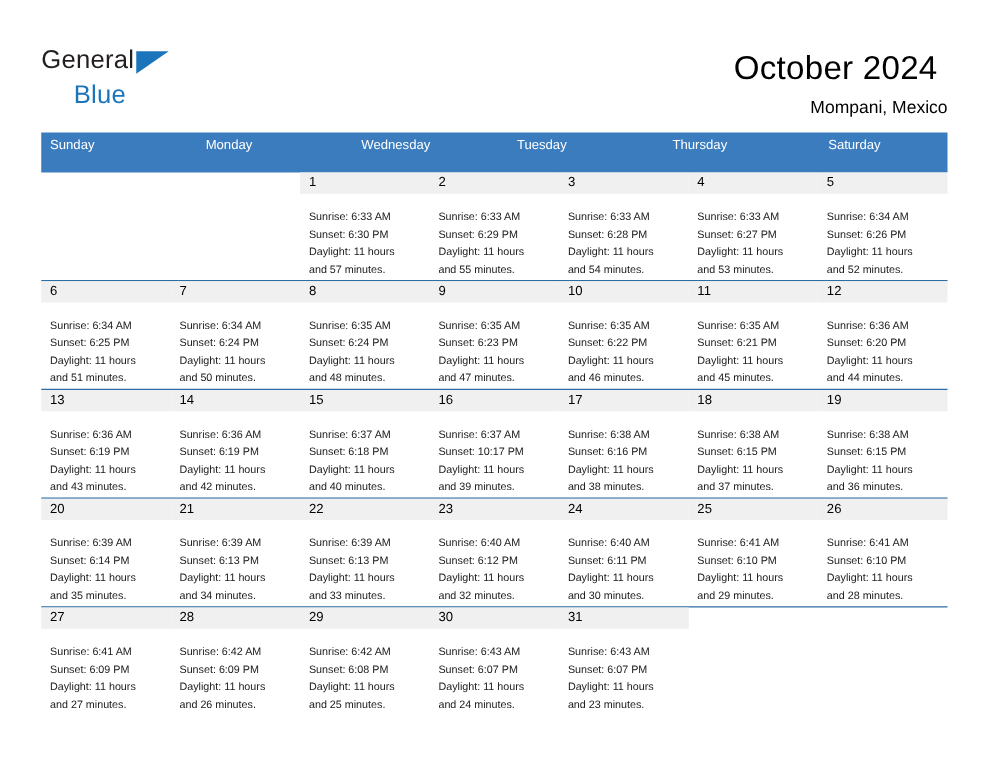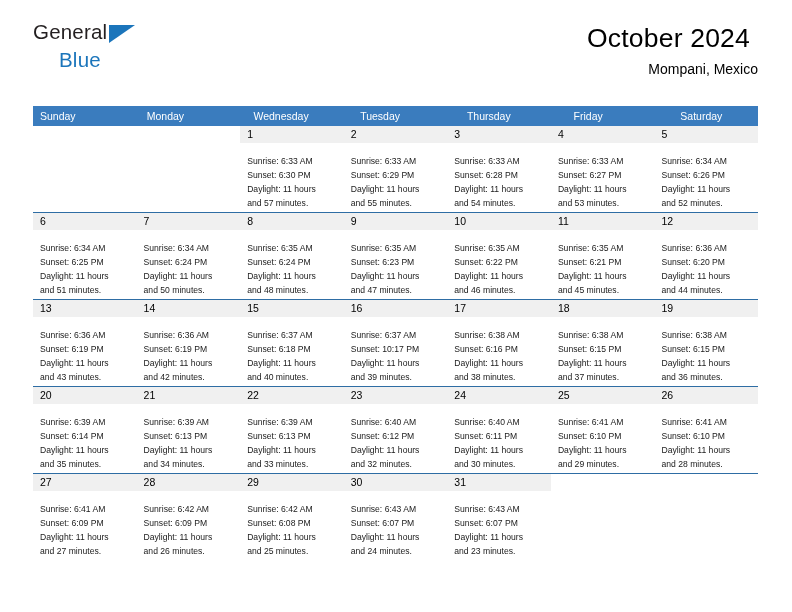--- a/index.html
+++ b/index.html
@@ -18,21 +18,21 @@
     position: relative;
     width: 792px;
     height: 612px;
     box-sizing: border-box;
   }
 
   
   .header {
     position: absolute;
     left: 33px;
-    top: 16px;
+    top: 32px;
     width: 725px;
     height: 68px;
     display: flex;
     align-items: flex-start;
     justify-content: space-between;
   }
   .logo {
     position: relative;
     width: 120px;
     height: 56px;
@@ -86,21 +86,21 @@
   
   .calendar {
     position: absolute;
     left: 33px;
     top: 106px;
     width: 725px;
   }
   .weekday-row {
     display: flex;
     background: #3a7cbe;
-    height: 20px;
+    height: 32px;
     gap: 22px;
   }
   .weekday {
     flex: 1 1 0;
     color: #ffffff;
     font-size: 10.5px;
     line-height: 20px;
     padding-left: 7px;
     box-sizing: border-box;
     white-space: nowrap;
@@ -166,21 +166,20 @@
 
   </div>
 
   <div class="calendar">
     <div class="weekday-row" id="weekday-row">
         <div class="weekday">Sunday</div>
         <div class="weekday">Monday</div>
         <div class="weekday">Wednesday</div>
         <div class="weekday">Tuesday</div>
         <div class="weekday">Thursday</div>
-        <div class="weekday">Friday</div>
         <div class="weekday">Saturday</div>
       </div>
     <div id="weeks-container">
         <div class="week">
           <div class="day-cell blank">
             <div class="daynum-band">
               <span class="daynum"></span>
             </div>
             <div class="day-info"></div>
           </div>

